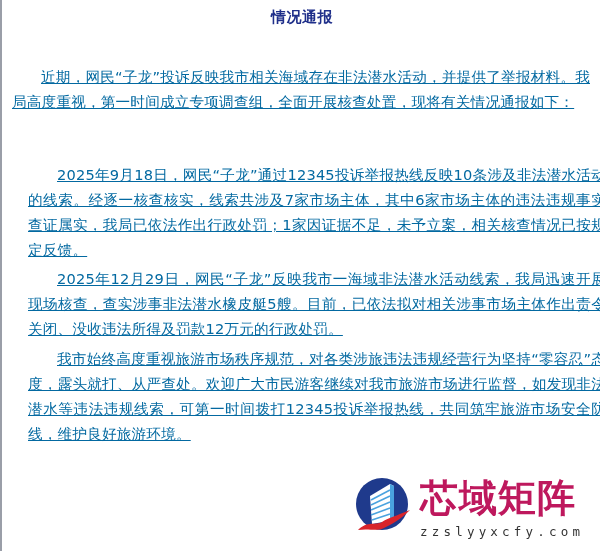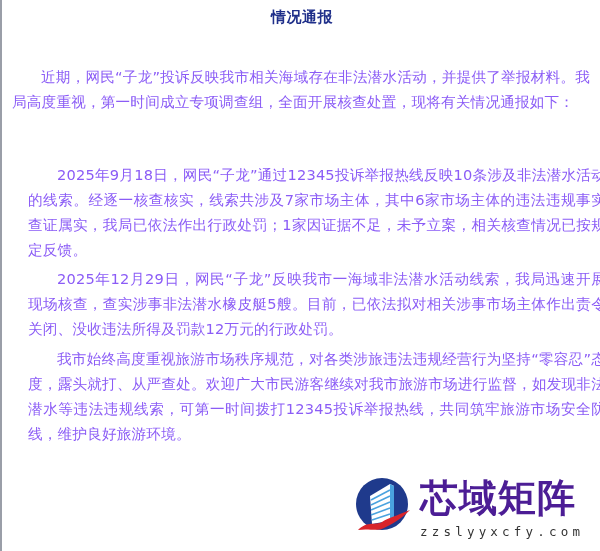--- a/index.html
+++ b/index.html
@@ -35,24 +35,25 @@
       font-weight: bold;
       color: #1f2f8a;
       letter-spacing: 0.5px;
     }
     .para {
       position: absolute;
       left: 10px;
       width: 578px;
       font-size: 14.6px;
       line-height: 25px;
-      color: #8b5cf6;
+      color: #0369a1;
       text-indent: 29px;
       letter-spacing: 0.2px;
       text-align: justify;
+      text-decoration: underline;
     }
     #p1 { top: 64px; }
     #p2 { top: 146px; }
     #p3 { top: 250px; }
     #p4 { top: 330px; }
 
     .logo {
       position: absolute;
       left: 352px;
       top: 476px;
@@ -66,21 +67,21 @@
       width: 58px;
       height: 62px;
     }
     .logo-name {
       position: absolute;
       left: 66px;
       top: 0px;
       font-family: "DejaVu Serif", "Liberation Serif", serif;
       font-size: 38px;
       font-weight: bold;
-      color: #4c1d95;
+      color: #be185d;
       letter-spacing: 1px;
       line-height: 44px;
     }
     .logo-url {
       position: absolute;
       left: 66px;
       top: 48px;
       font-family: "DejaVu Sans Mono", "Liberation Mono", monospace;
       font-size: 12.5px;
       color: #333333;

